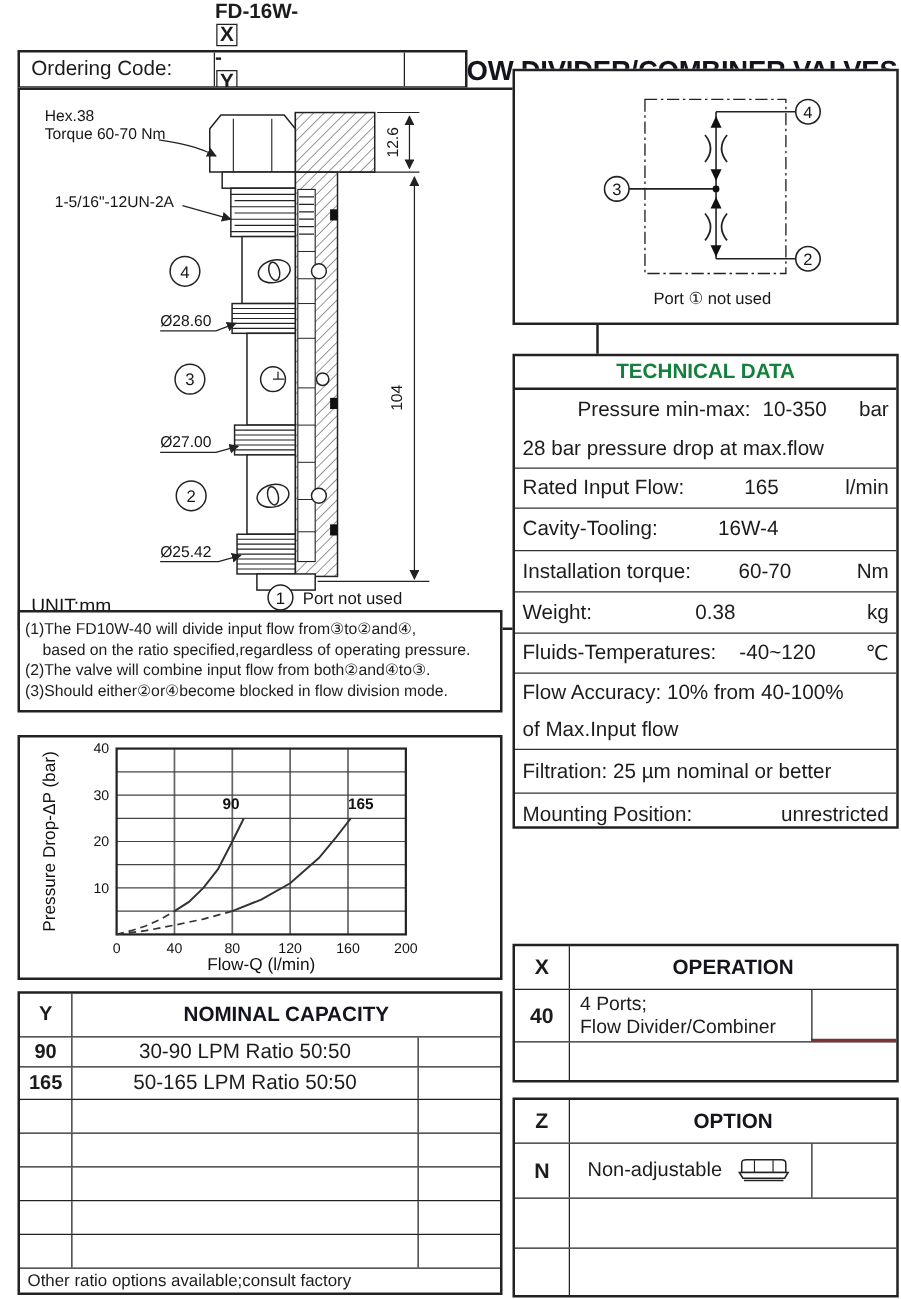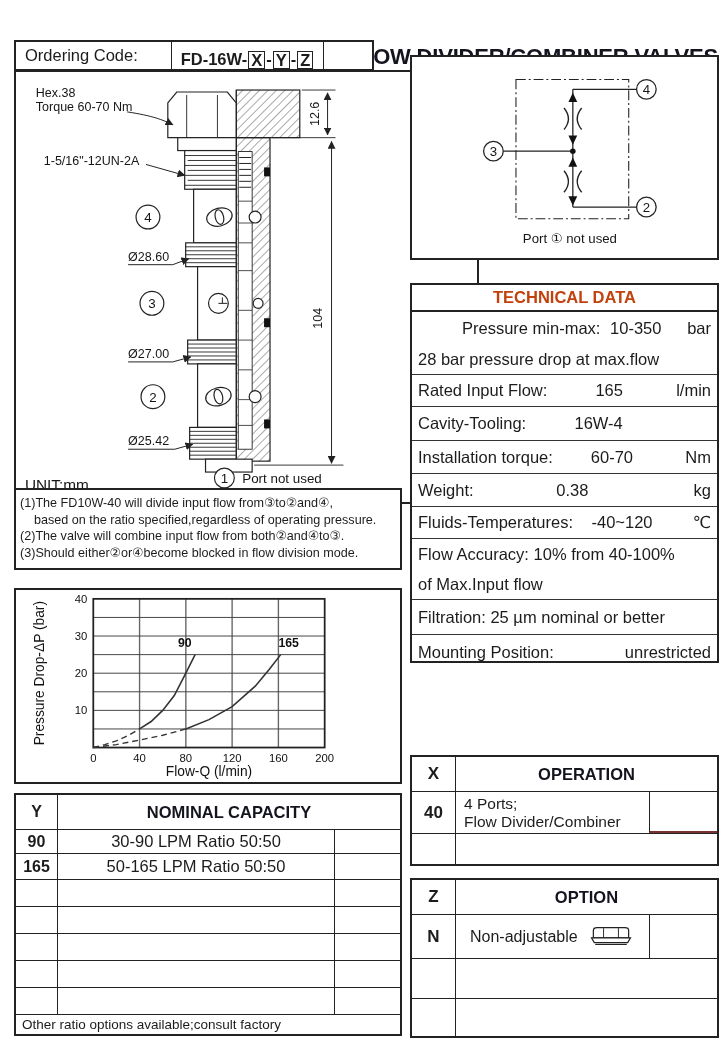--- a/index.html
+++ b/index.html
@@ -12,22 +12,22 @@
   .box{position:absolute;border:2px solid #222;background:#fff;}
 
   
   #page-title{position:absolute;top:8px;right:3px;font-size:22px;font-weight:800;
     color:#14141e;letter-spacing:-0.2px;white-space:nowrap;margin-top:36px;}
 
   
   #ordering-box{left:14px;top:40px;width:360px;height:31px;display:flex;align-items:stretch;}
   #ordering-box .oc-label{width:156px;border-right:1.5px solid #222;display:flex;align-items:center;
     padding-left:9px;font-size:16.5px;}
-  #ordering-box .oc-code{width:152px;border-right:1.5px solid #222;display:flex;align-items:flex-end;
-    justify-content:center;font-size:16.5px;font-weight:bold;}
+  #ordering-box .oc-code{width:152px;border-right:1.5px solid #222;display:flex;align-items:flex-start;
+    justify-content:center;font-size:16.5px;font-weight:bold;flex-direction:column;}
   #ordering-box .oc-extra{flex:1;}
   .code-box{border:1.6px solid #222;padding:0 2px;margin:0 1px;line-height:16px;display:inline-block;}
 
   
   #drawing-box{left:14px;top:70px;width:465px;height:434px;}
   #notes-box{left:14px;top:488px;width:388px;height:82px;font-size:12.6px;line-height:16.5px;
     padding:5px 4px 0 4px;}
   #notes-box .indent{padding-left:14px;}
   #chart-box{left:14px;top:588px;width:388px;height:196px;}
   .tick{font-size:11.5px;fill:#111;}
@@ -36,21 +36,21 @@
   .d-label{font-size:12.6px;fill:#161616;}
   .d-port{font-size:13.5px;fill:#161616;}
   .d-unit{font-size:15.5px;fill:#161616;}
 
   
   #schematic-box{left:410px;top:55px;width:309px;height:205px;}
 
   
   #tech-table{left:410px;top:283px;width:309px;height:380px;font-size:16.5px;}
   #tech-table .t-header{height:27px;border-bottom:2px solid #222;display:flex;align-items:center;
-    justify-content:center;font-weight:800;font-size:16.5px;color:#c2410c;}
+    justify-content:center;font-weight:800;font-size:16.5px;color:#15803d;}
   .t-row{display:flex;align-items:center;padding:0 6px;border-top:1.4px solid #333;}
   .t-row.first{border-top:none;margin-left:44px;}
   .t-row .t-label{white-space:nowrap;}
   .t-row .t-value{flex:1;text-align:center;}
   .t-row .t-unit{min-width:40px;text-align:right;white-space:nowrap;}
   .t-line2{padding:0 6px;display:flex;align-items:center;}
 
   
   .grid-table{position:absolute;border:2px solid #222;background:#fff;display:flex;flex-direction:column;}
   .g-row{display:flex;border-top:1.5px solid #222;align-items:stretch;}

